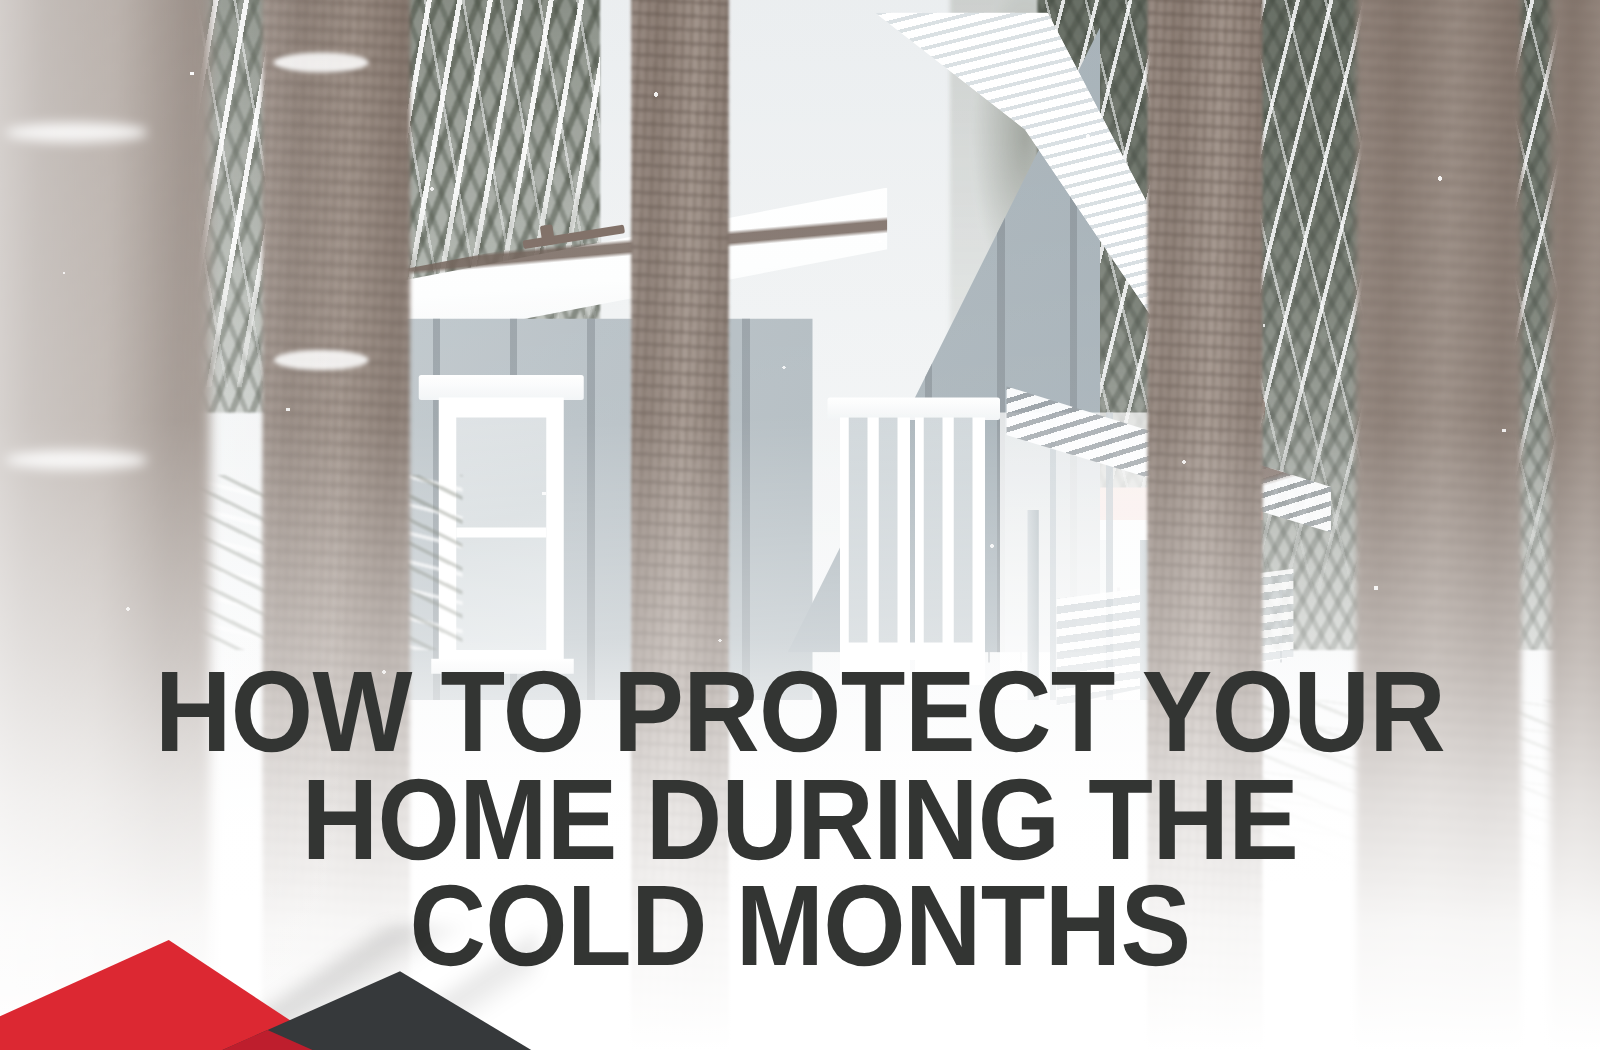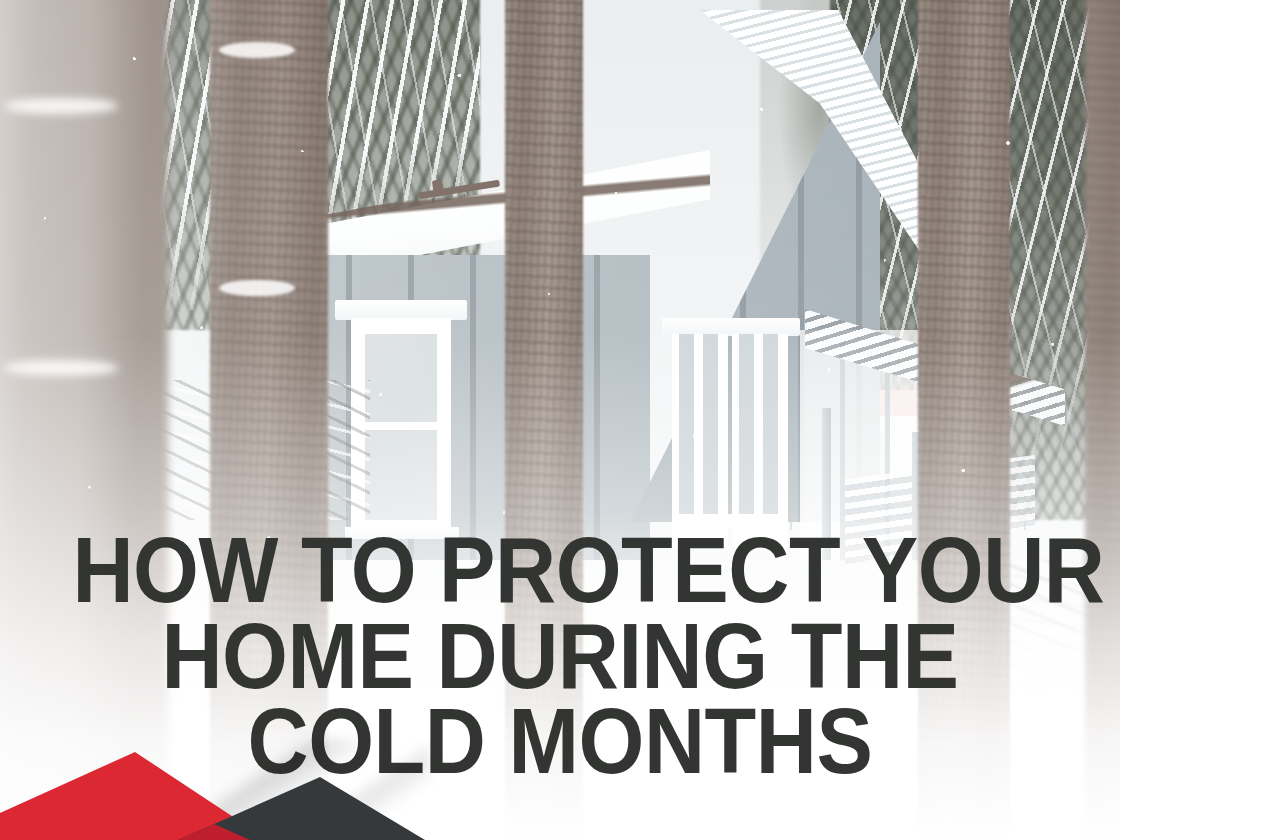--- a/index.html
+++ b/index.html
@@ -2,21 +2,21 @@
 <html><head>
 <meta charset="utf-8">
 <title>How To Protect Your Home During The Cold Months</title>
 <style>
   * { margin:0; padding:0; box-sizing:border-box; }
   html,body { width:1280px; height:840px; overflow:hidden; background:#ffffff; }
   body { font-family:"Liberation Sans", sans-serif; }
 
   .poster {
     position:relative;
-    width:1120px; height:840px;
+    width:1280px; height:840px;
     overflow:hidden;
     background:#f2f3f4;
   }
 
   
   .photo { position:absolute; inset:0; overflow:hidden; }
 
   
   .sky {
     position:absolute; inset:0;

